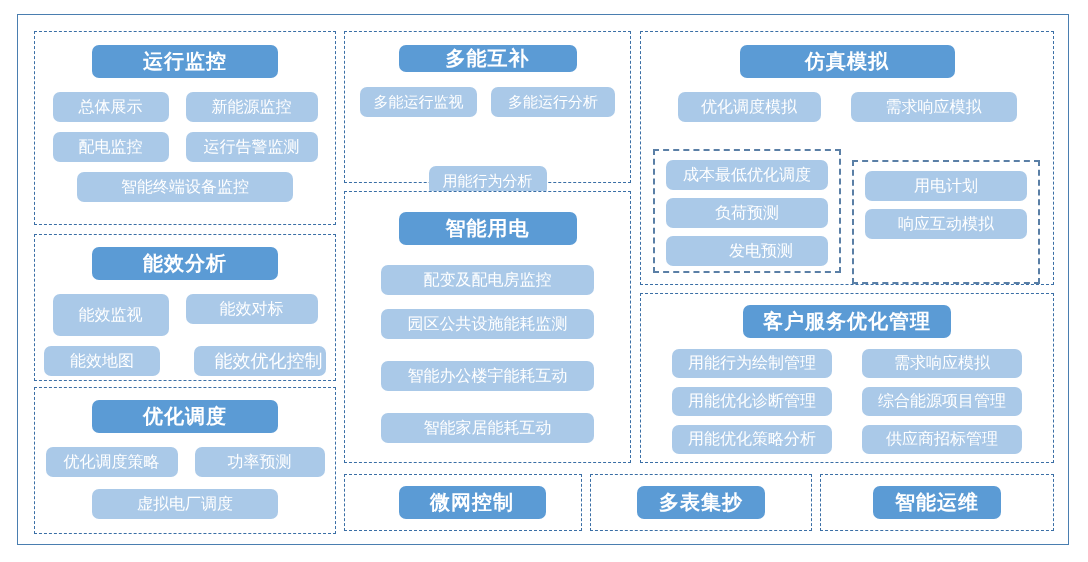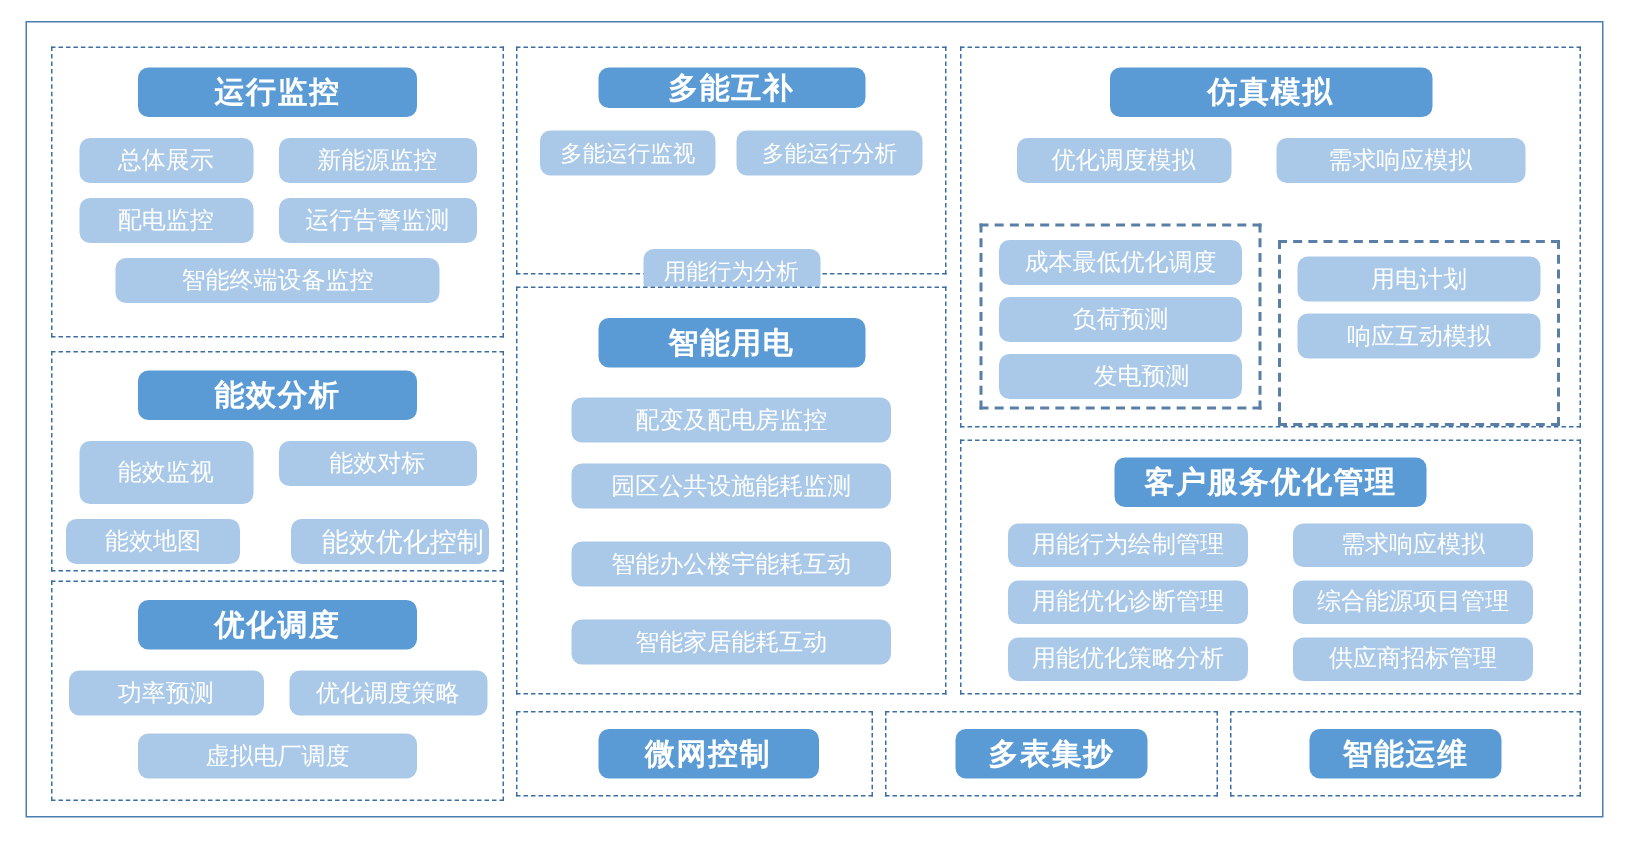--- a/index.html
+++ b/index.html
@@ -88,22 +88,22 @@
     </div>
     <div class="row" style="margin-top:10px;gap:34px;">
       <div class="pill" style="width:116px;height:30px;font-size:16px;">能效地图</div>
       <div class="pill" style="width:132px;height:30px;font-size:18px;padding-left:17px;">能效优化控制</div>
     </div>
   </div>
 
   <div class="group" style="left:16px;top:372px;width:302px;height:147px;">
     <div class="head" style="width:186px;height:33px;font-size:20px;margin-top:12px;">优化调度</div>
     <div class="row" style="margin-top:14px;gap:17px;">
+      <div class="pill" style="width:132px;height:30px;font-size:16px;">优化调度策略</div>
       <div class="pill" style="width:130px;height:30px;font-size:16px;">功率预测</div>
-      <div class="pill" style="width:132px;height:30px;font-size:16px;">优化调度策略</div>
     </div>
     <div class="row" style="margin-top:12px;">
       <div class="pill" style="width:186px;height:30px;font-size:16px;">虚拟电厂调度</div>
     </div>
   </div>
 
   <div class="group" style="left:326px;top:16px;width:287px;height:152px;">
     <div class="head" style="width:178px;height:33px;font-size:20px;margin-top:13px;">多能互补</div>
     <div class="row" style="margin-top:15px;gap:14px;">
       <div class="pill" style="width:117px;height:30px;font-size:15px;">多能运行监视</div>

